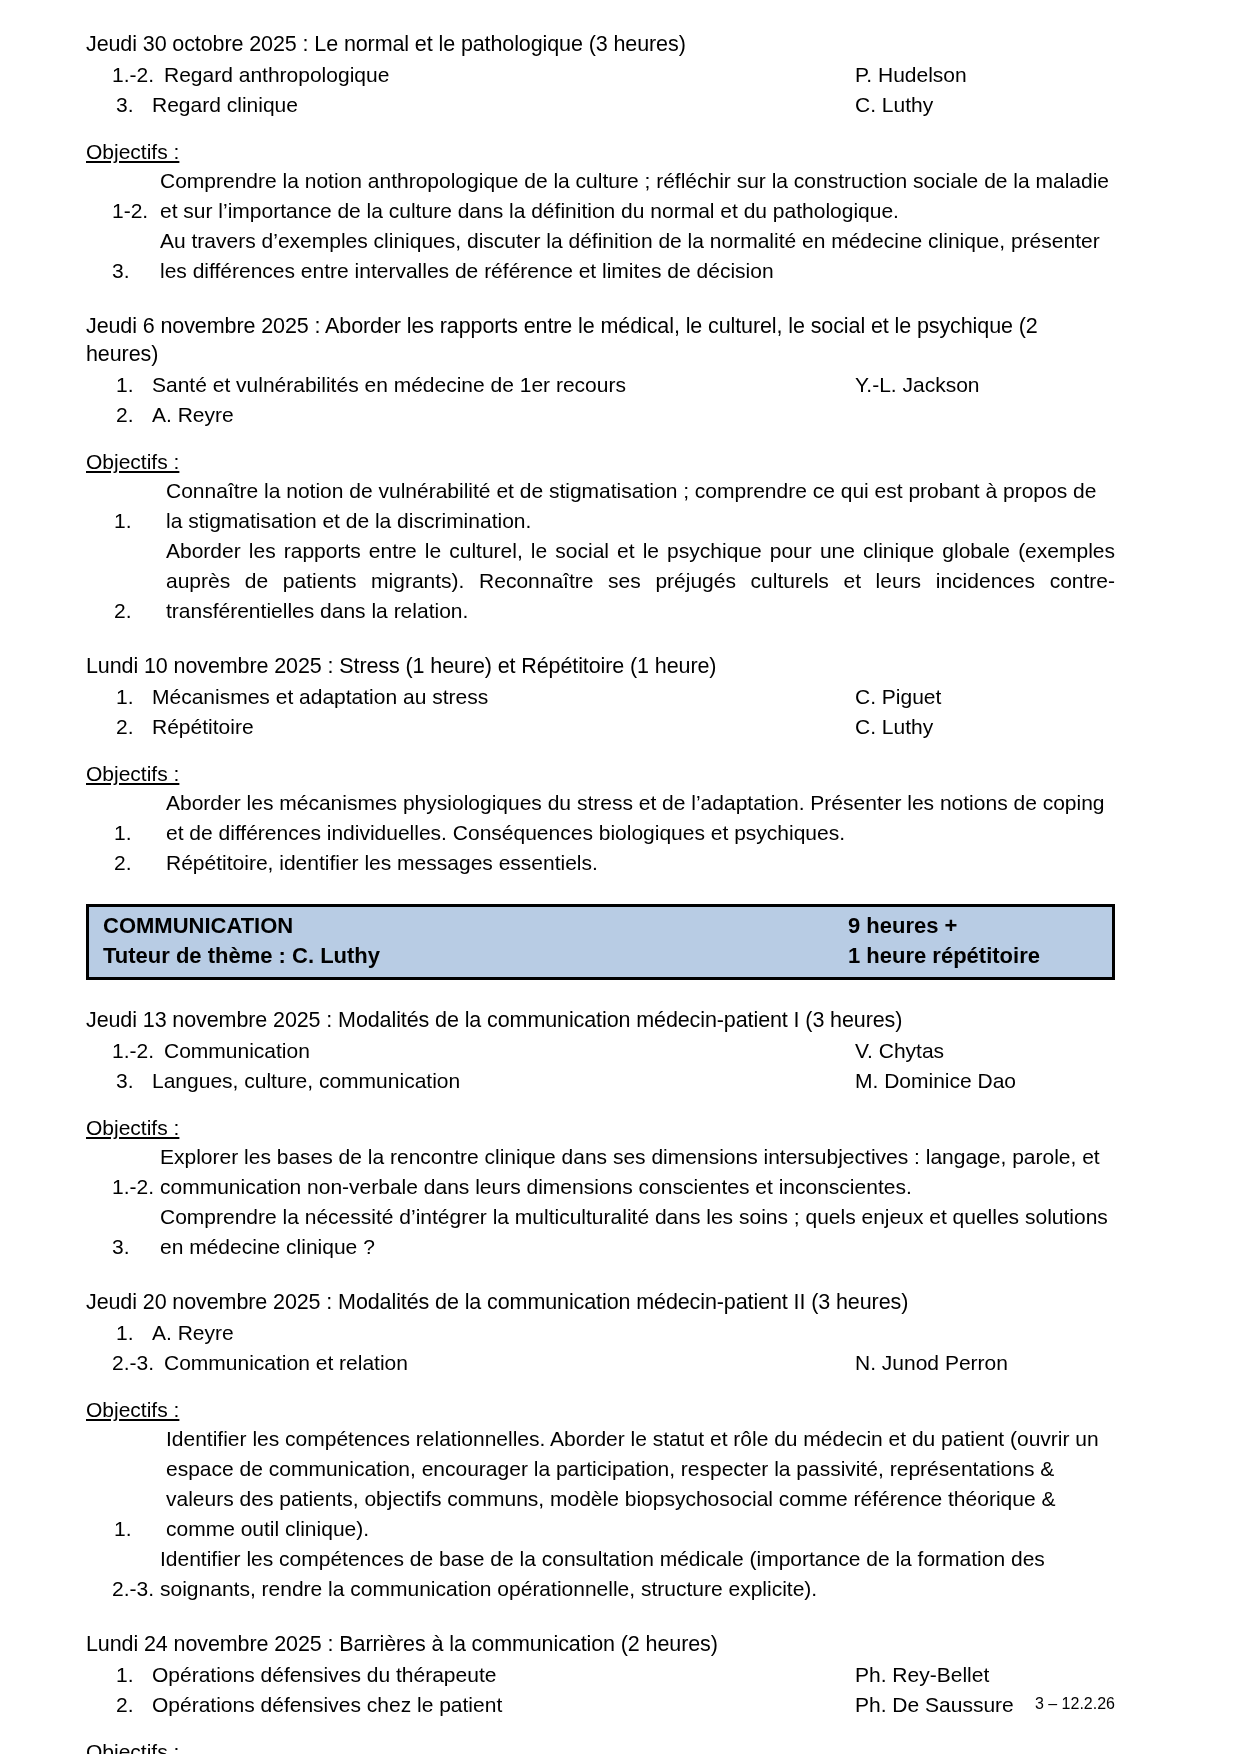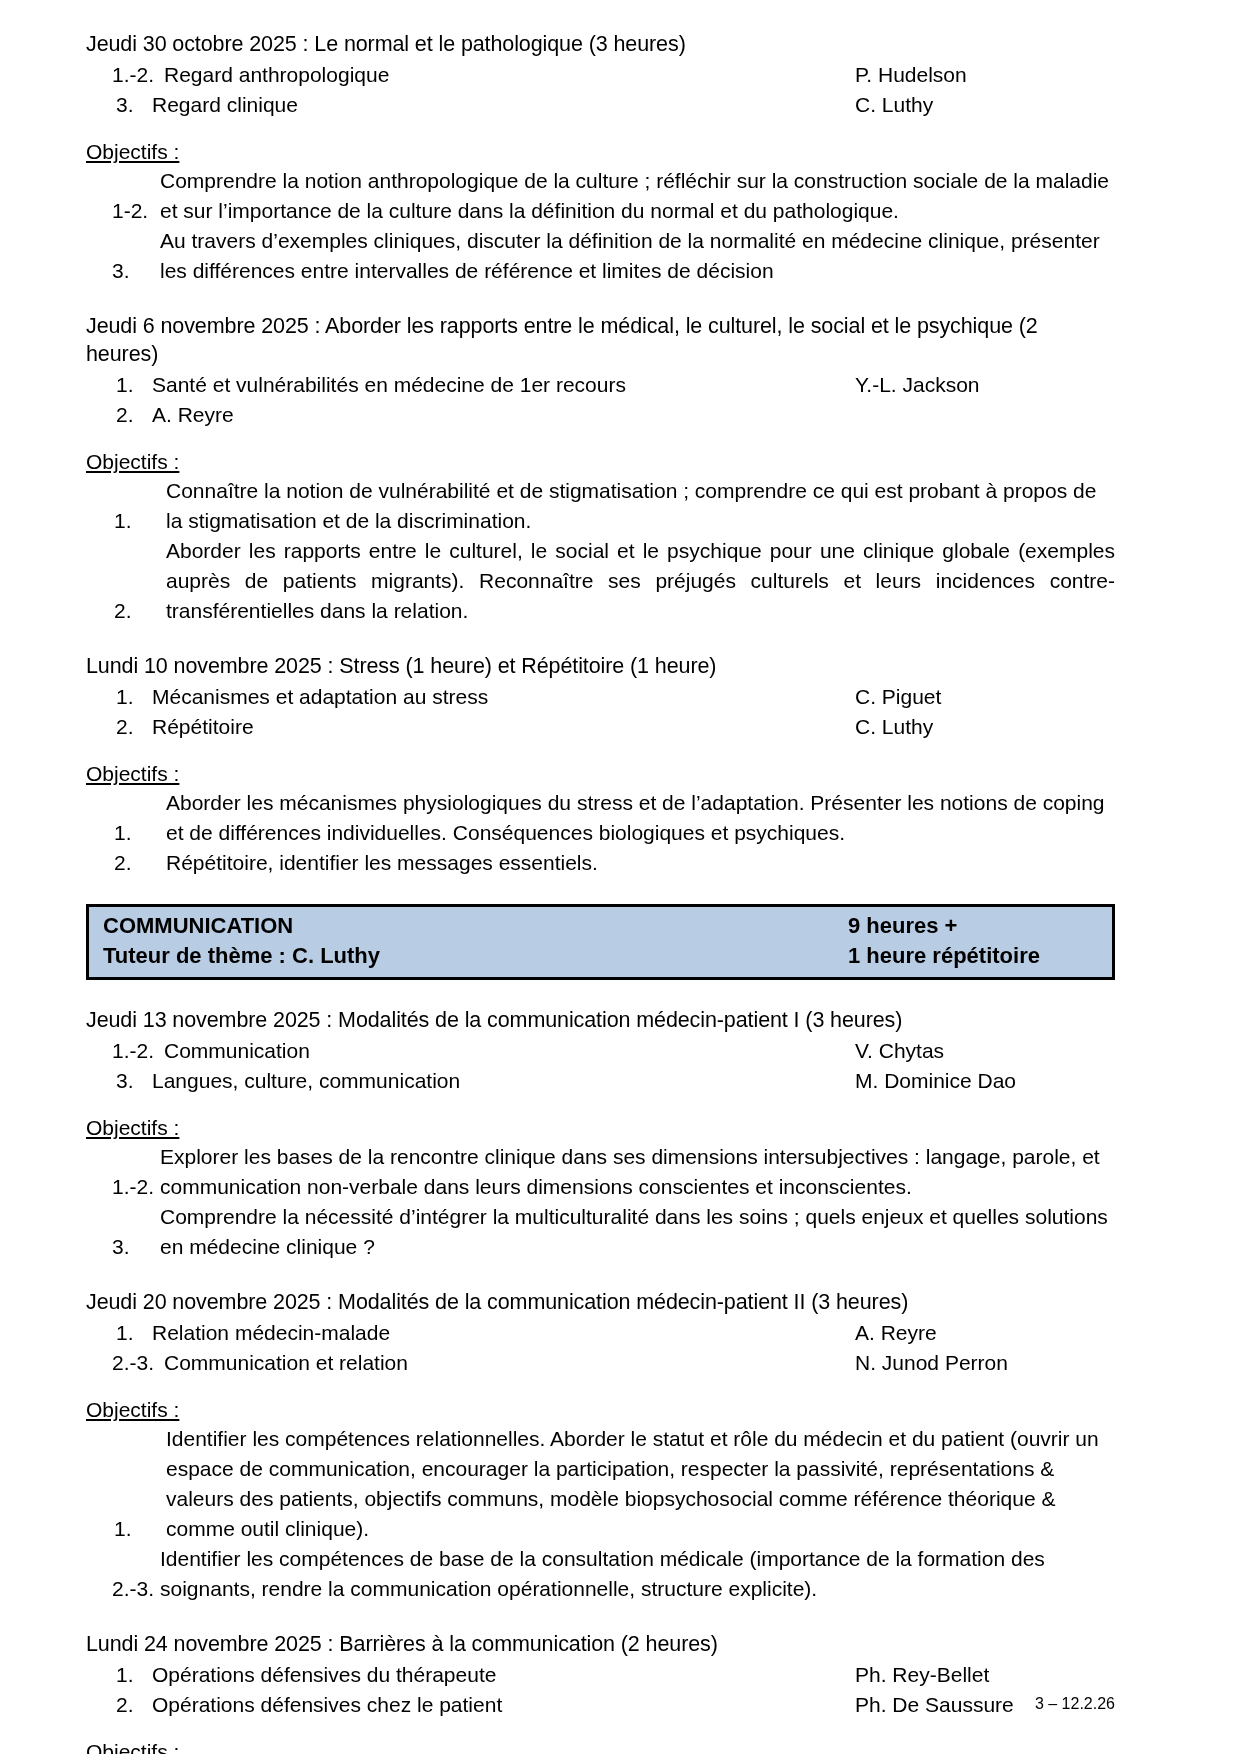--- a/index.html
+++ b/index.html
@@ -270,21 +270,20 @@
     </div>
   </div>
 
   <div class="gap-med"></div>
 
   <div class="session">
     <div class="session-title">Jeudi 20 novembre 2025 : Modalités de la communication médecin-patient II (3 heures)</div>
     <ul class="lecture-list">
       <li class="lecture-row">
         <span class="lec-num">1.</span>
-        <span class="lec-title">Relation médecin-malade</span>
         <span class="lec-speaker">A. Reyre</span>
       </li>
       <li class="lecture-row">
         <span class="lec-num wide">2.-3.</span>
         <span class="lec-title">Communication et relation</span>
         <span class="lec-speaker">N. Junod Perron</span>
       </li>
     </ul>
     <div class="objectifs-wrap">
       <div class="objectifs-label">Objectifs :</div>

